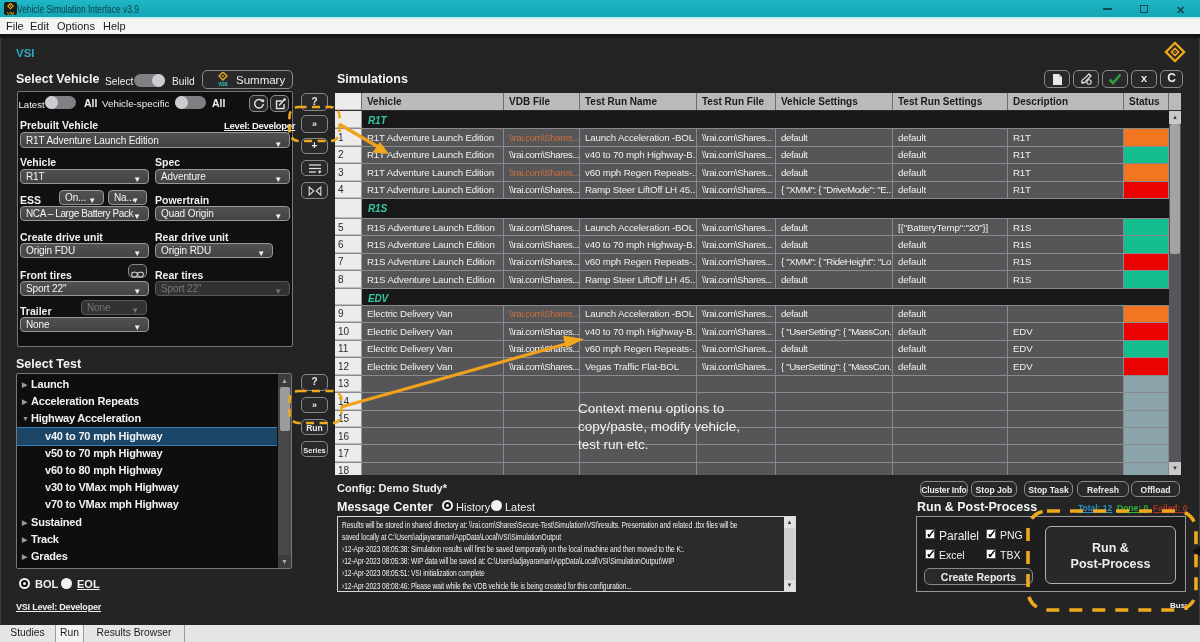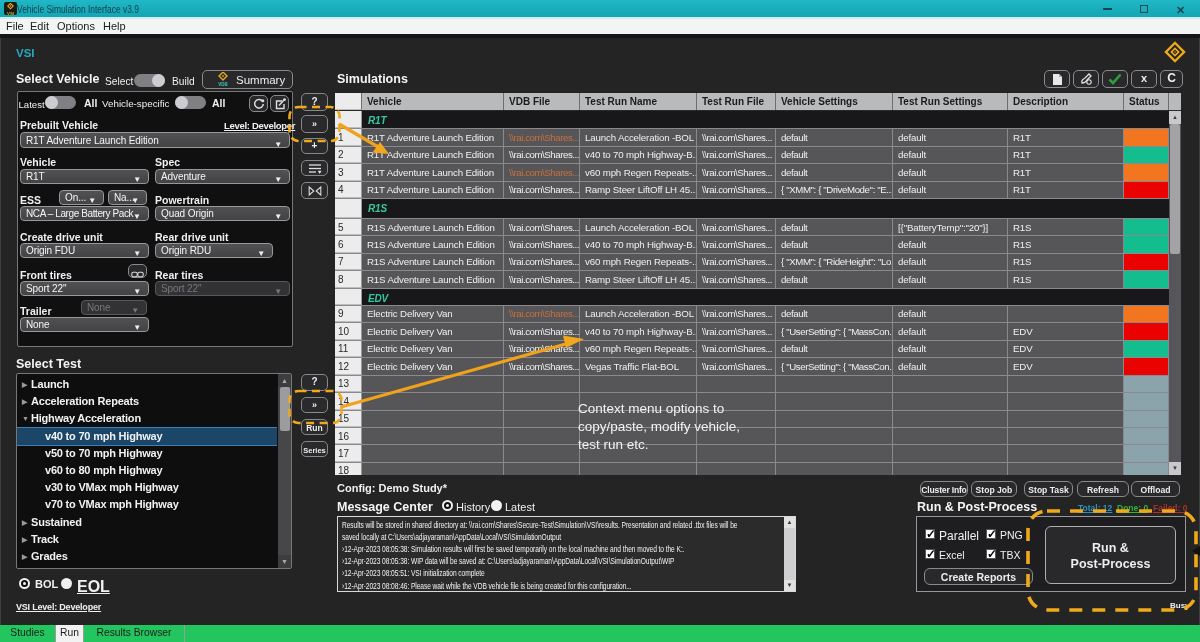--- a/index.html
+++ b/index.html
@@ -10,21 +10,21 @@
 
 #titlebar { left:0; top:0; width:1200px; height:19px; background:linear-gradient(#20b7c6,#12a3b2); }
 #titletext { left:17px; top:3.5px; font-size:10px; color:#11434c; transform:scaleX(0.84); transform-origin:0 0; white-space:nowrap; }
 #winicon { left:4px; top:2px; width:13px; height:13px; background:#1c1c14; border-radius:2px; }
 #menubar { left:0; top:19px; width:1200px; height:15px; background:#f4f4f4; color:#1c1c1c; font-size:11px; }
 #menubar span { position:absolute; top:1px; }
 #menusep { left:0; top:34px; width:1200px; height:4px; background:#161617; }
 #main { left:0; top:38px; width:1200px; height:587px; background:#242425; border-left:1px solid #3e3e40; border-right:1px solid #3e3e40; }
 
 
-#tabbar { left:0; top:625px; width:1200px; height:17px; background:#22c55e; font-size:10.3px; color:#1c1c1c; }
+#tabbar { left:0; top:625px; width:1200px; height:17px; background:#e5e5e5; font-size:10.3px; color:#1c1c1c; }
 .tab { position:absolute; top:0; height:17px; padding-top:2px; text-align:center; border-right:1px solid #9b9b9b; }
 
 
 .h1 { font-size:12.5px; font-weight:bold; color:#f4f4f4; white-space:nowrap; }
 .lbl { font-size:10.5px; font-weight:bold; color:#f0f0f0; white-space:nowrap; }
 .dd { background:linear-gradient(#515154,#434346); border:1px solid #98989c; border-radius:4px; height:15px; color:#f5f5f5; font-size:10px; letter-spacing:-0.1px; line-height:13.5px; padding-left:5px; white-space:nowrap; overflow:hidden; }
 .dd .car { position:absolute; right:7px; top:3px; font-size:8px; color:#f0f0f0; }
 .dd.dis { background:#323234; border-color:#58585a; color:#77777a; }
 .dd.dis .car { color:#77777a; }
 .toggle { width:31px; height:13px; border-radius:7px; background:#808084; }
@@ -183,21 +183,21 @@
   </div>
   <div class="abs" style="left:278px;top:374px;width:13px;height:194px;background:#47474a;">
     <div style="position:absolute;top:0;left:0;width:13px;height:13px;background:#3c3c3e;color:#a9a9ac;font-size:7px;text-align:center;line-height:13px;">▲</div>
     <div style="position:absolute;top:13px;left:1.5px;width:10px;height:44px;background:#9c9c9f;border-radius:2px;"></div>
     <div style="position:absolute;bottom:0;left:0;width:13px;height:13px;background:#3c3c3e;color:#a9a9ac;font-size:7px;text-align:center;line-height:13px;">▼</div>
   </div>
 
   <div class="abs rad sel" style="left:19px;top:578px;"></div>
   <div class="abs lbl" style="left:35px;top:578px;font-size:11px;">BOL</div>
   <div class="abs rad" style="left:61px;top:578px;"></div>
-  <div class="abs lbl" style="left:77px;top:578px;font-size:16px;text-decoration:underline;">EOL</div>
+  <div class="abs lbl" style="left:77px;top:578px;font-size:11px;text-decoration:underline;">EOL</div>
   <div class="abs lbl" style="left:16px;top:602px;font-size:9px;letter-spacing:-0.2px;text-decoration:underline;">VSI Level: Developer</div>
 
   <div class="mbtn" style="top:93px;height:17.5px;font-size:10px;padding-top:2px;">?</div>
   <div class="mbtn" style="top:115.3px;height:17.5px;font-size:9px;padding-top:3px;">»</div>
   <div class="mbtn" style="top:137.6px;height:16.5px;font-size:10px;padding-top:1px;">+</div>
   <div class="mbtn" style="top:159.9px;height:16.5px;">
     <svg width="16" height="13" viewBox="0 0 16 13" style="margin-top:1px;">
         <g stroke="#e0e0e0" stroke-width="1.3">
           <line x1="2" y1="3" x2="14" y2="3"></line>
           <line x1="2" y1="6.5" x2="14" y2="6.5"></line>

